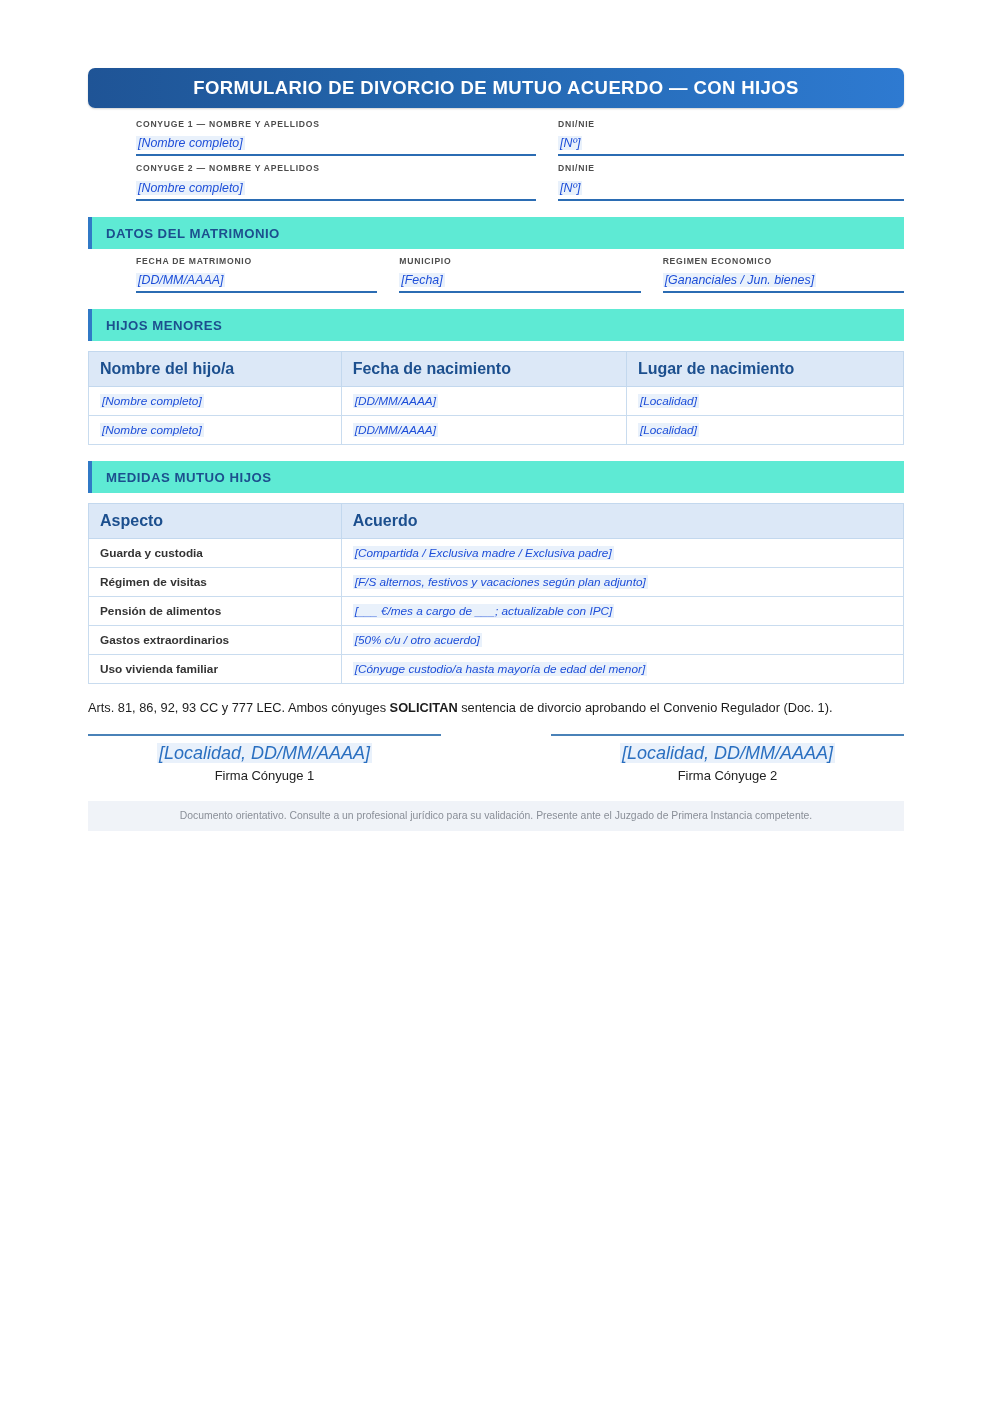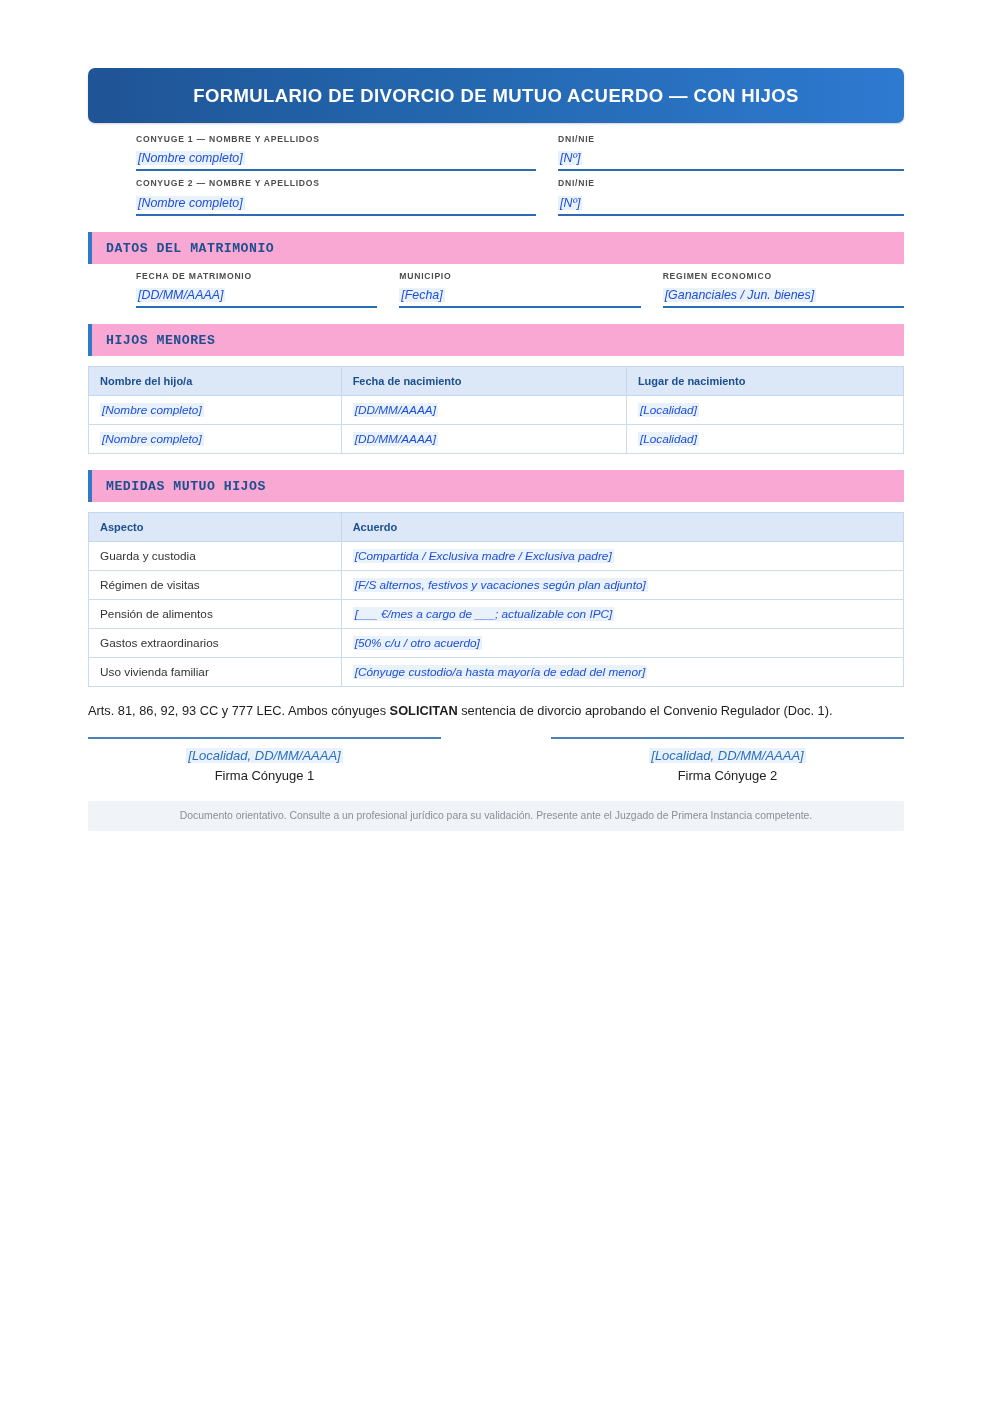--- a/index.html
+++ b/index.html
@@ -17,21 +17,21 @@
   .page {
     width: 992px;
     height: 1403px;
     box-sizing: border-box;
     padding: 68px 88px 0 88px;
     position: relative;
   }
 
   
   .title-banner {
-    height: 55px;
+    height: 40px;
     border-radius: 7px;
     background: linear-gradient(90deg, #1f5496 0%, #2366ad 42%, #2e7ad1 100%);
     display: flex;
     align-items: center;
     justify-content: center;
     box-shadow: 0 1px 2px rgba(0,0,0,0.18);
   }
   .title-banner h1 {
     margin: 0;
     font-size: 18.5px;
@@ -77,58 +77,58 @@
     font-style: italic;
     color: #1d4ed8;
     font-size: 12.4px;
     background: #e9f1fb;
     padding: 0 2px;
   }
 
   
   .section-bar {
     margin-top: 16px;
-    background: #f9a8d4;
+    background: #5eead4;
     border-left: 4px solid #3079c6;
     padding: 7px 0 7px 14px;
-    font-family: Liberation Mono, monospace;
   }
   .section-bar span {
     font-size: 13.2px;
     font-weight: bold;
     color: #1c4f8e;
     letter-spacing: 0.5px;
   }
 
   
   table.grid {
     width: 100%;
     border-collapse: collapse;
     margin-top: 10px;
     table-layout: fixed;
   }
   table.grid th {
     background: #dce8f7;
     color: #1c4f8e;
-    font-size: 11px;
+    font-size: 16px;
     font-weight: bold;
     text-align: left;
     padding: 8px 11px;
     border: 1px solid #c3d8ee;
   }
   table.grid td {
     border: 1px solid #c9dcef;
     padding: 7px 11px;
     font-size: 11.8px;
     vertical-align: middle;
     height: 14px;
   }
   td.aspect-cell {
     color: #333333;
     font-size: 11.8px;
+    font-weight: bold;
   }
   td .ph { font-size: 11.8px; }
 
   
   .legal {
     margin-top: 14px;
     font-size: 12.8px;
     line-height: 1.55;
     color: #1d1d1d;
   }
@@ -142,21 +142,21 @@
   }
   .sig {
     flex: 1 1 0;
     border-top: 2px solid #4a82b8;
     padding-top: 7px;
     text-align: center;
   }
   .sig .sig-place {
     font-style: italic;
     color: #2a6fc0;
-    font-size: 13px;
+    font-size: 18px;
     background: #e9f1fb;
     padding: 0 2px;
   }
   .sig .sig-name {
     margin-top: 4px;
     font-size: 13px;
     color: #222;
   }
 
   

